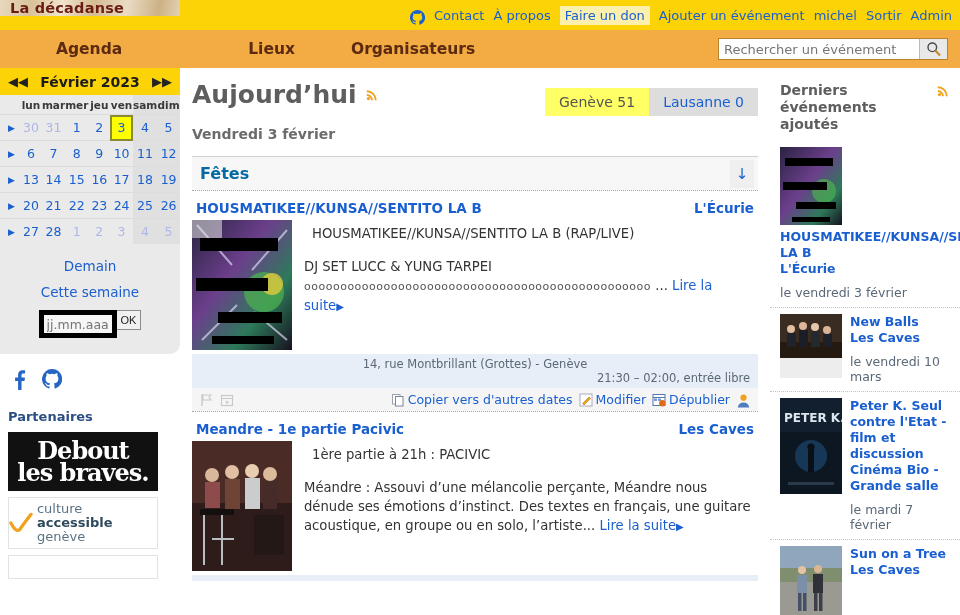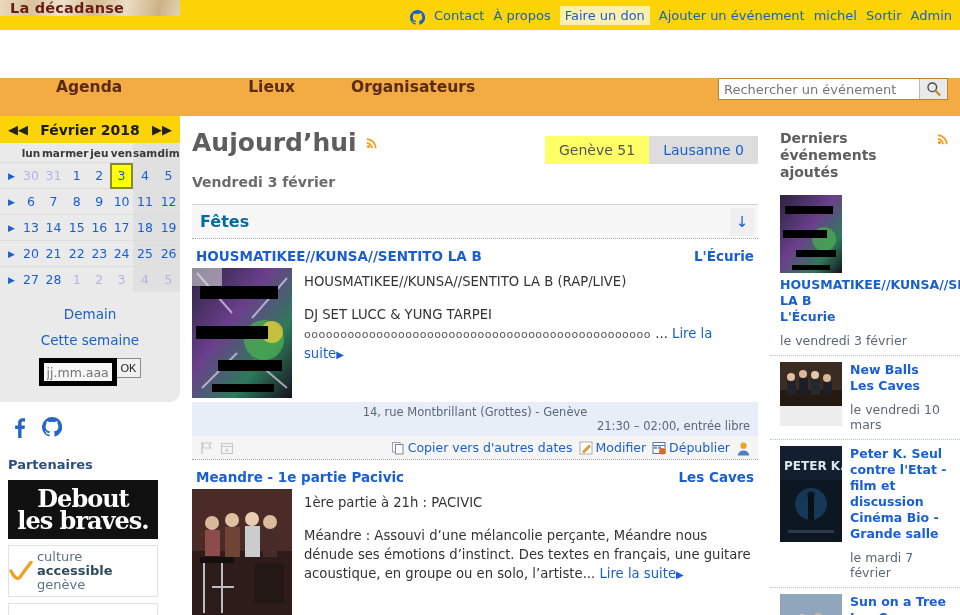--- a/index.html
+++ b/index.html
@@ -19,21 +19,21 @@
     display:flex; align-items:center; padding-left:10px;
   }
   #brand-text { font-size:14.5px; font-weight:bold; color:#6b1d15; letter-spacing:.2px; }
   #topnav { flex:1; display:flex; align-items:center; justify-content:flex-end;
             padding-right:8px; gap:9px; }
   #topnav .tl { color:#1a5fd0; font-size:13px; white-space:nowrap; }
   #topnav .tl.donate { background:#fdf0ad; padding:2px 5px; }
   .gh-icon { width:15px; height:15px; display:inline-block; position:relative; top:2px; }
 
   
-  #menubar { height:38px; background:#f3ab44; display:flex; align-items:flex-start;margin-top:48px; }
+  #menubar { height:38px; background:#f3ab44; display:flex; align-items:center; }
   .menu-item { font-size:15.5px; font-weight:bold; color:#5b2a10; }
   #m1 { margin-left:56px; }
   #m2 { margin-left:126px; }
   #m3 { margin-left:56px; }
   #searchwrap { margin-left:auto; margin-right:12px; display:flex; align-items:center;
                 border:1px solid #b8842e; background:#fff; height:22px; }
   #searchinput { border:0; outline:0; width:200px; height:20px; padding:0 5px;
                  font-family:"DejaVu Sans",sans-serif; font-size:13px; color:#999; background:#fff; }
   #searchbtn { width:28px; height:20px; background:#e9e9e9; border-left:1px solid #bbb;
                display:flex; align-items:center; justify-content:center; cursor:pointer; }
@@ -105,21 +105,21 @@
 
   
   .event { padding-top:6px; }
   .ev-top { display:flex; align-items:baseline; padding:3px 4px 4px 4px; }
   .ev-name { font-size:13.5px; font-weight:bold; color:#1a5fd0; }
   .ev-venue { margin-left:auto; font-size:13.5px; font-weight:bold; color:#1a5fd0; }
   .ev-body { display:flex; }
   .ev-thumb { width:100px; flex:0 0 100px; height:130px; background:#ededed;
               overflow:hidden; position:relative; }
   .ev-text { flex:1; padding:4px 6px 0 12px; font-size:13.2px; color:#333; line-height:19px; }
-  .ev-text p { margin:0 0 14px 0; }
+  .ev-text p { margin:0 0 14px 8px; }
   .circles { color:#555; font-size:11px; letter-spacing:.5px; word-break:break-all; }
   .more { color:#1a5fd0; }
   .tri { color:#1a5fd0; font-size:10px; }
   .ev-meta { background:#e8eef7; display:flex; align-items:center; padding:3px 8px;
              font-size:11.5px; color:#5a6877; margin-top:4px;flex-direction:column; }
   .ev-meta .right { margin-left:auto; }
   .ev-actions { background:#f5f5f5; display:flex; align-items:center; gap:6px;
                 padding:4px 8px; font-size:12.5px; }
   .ev-actions .spacer { margin-left:auto; }
   .act { color:#1a5fd0; display:inline-flex; align-items:center; gap:3px; }
@@ -175,21 +175,21 @@
     </div>
   </div>
 </div>
 
 <div id="page">
 
   <div id="left">
 
     <div id="calhead">
       <span class="arr">◀◀</span>
-      <span id="caltitle">Février 2018</span>
+      <span id="caltitle">Février 2023</span>
       <span class="arr">▶▶</span>
     </div>
 
     <div id="calbody">
       <table class="cal">
         <thead>
             <tr id="calhdr">
           <th></th>
         <th>lun</th>
               <th>mar</th>

